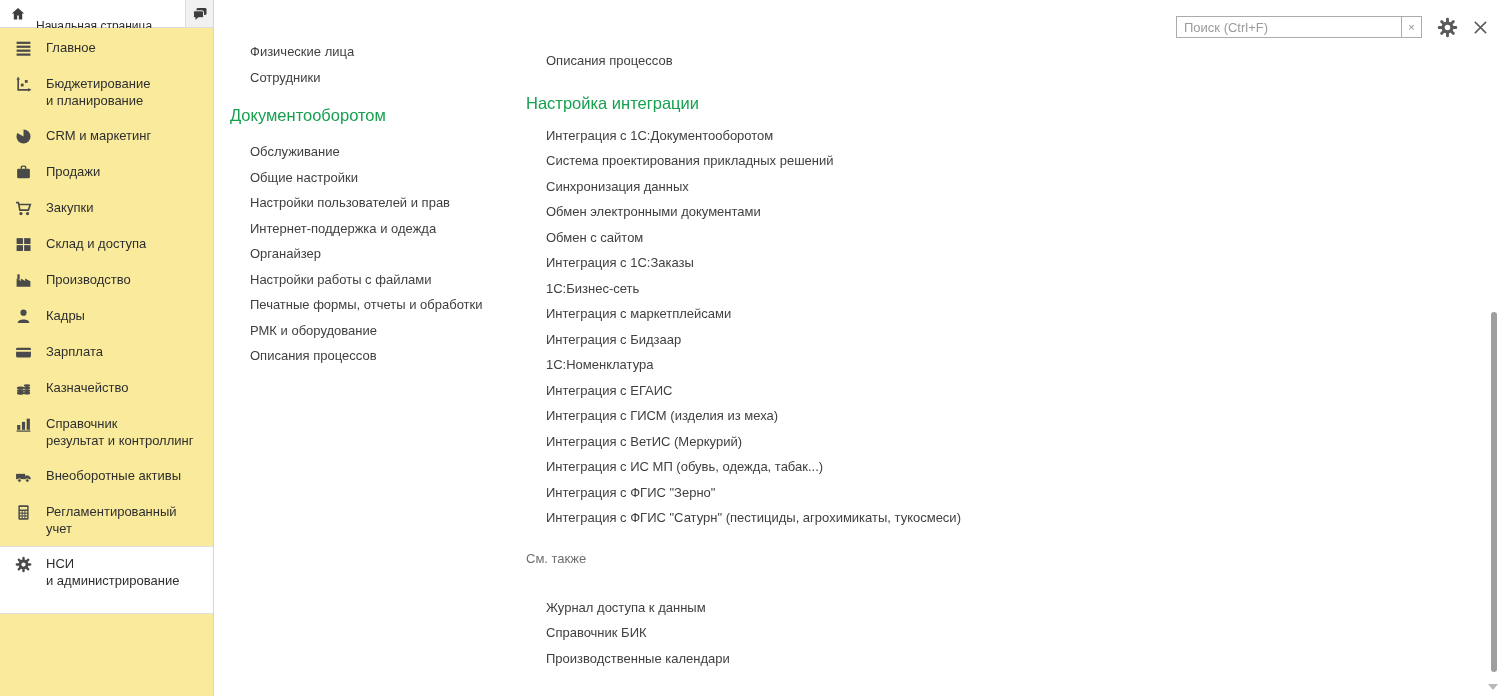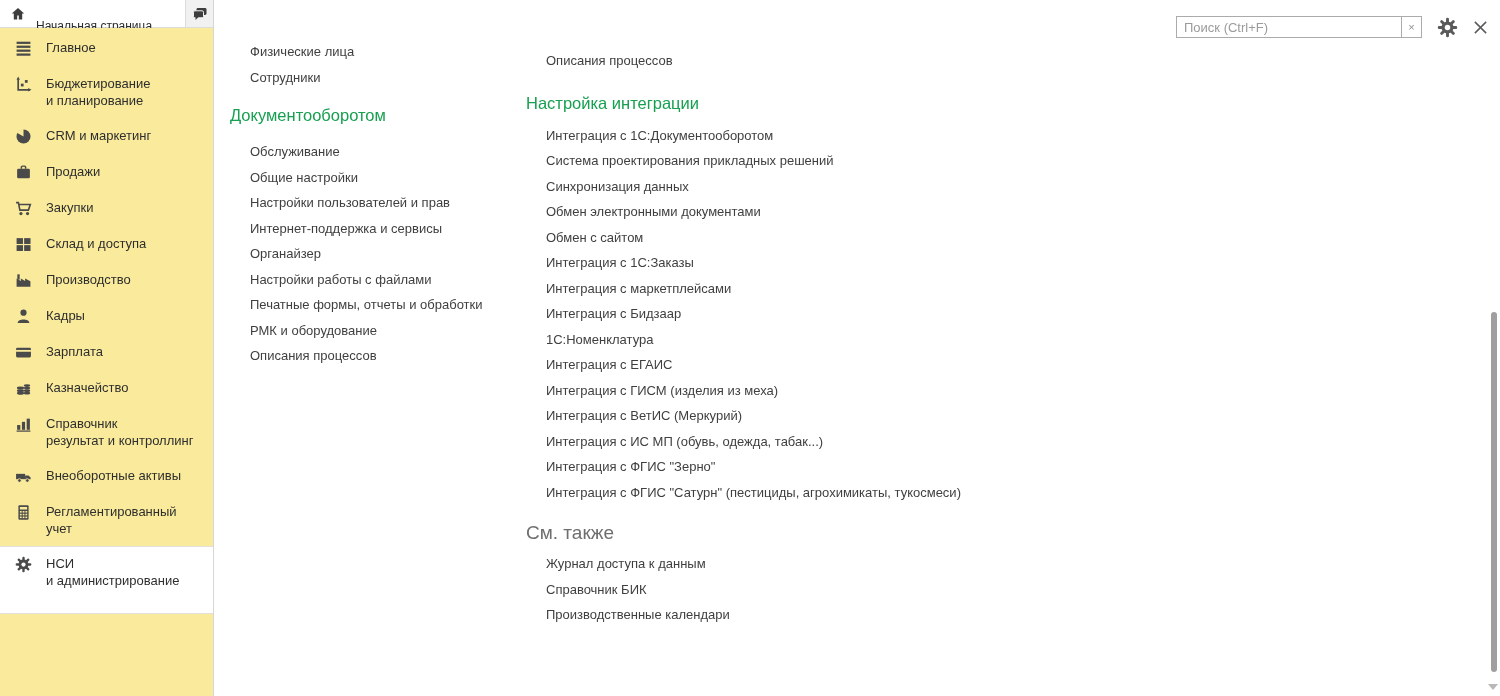--- a/index.html
+++ b/index.html
@@ -36,21 +36,21 @@
 
   
   .col { position:absolute; }
   .col1 { left:230px; top:39px; width:300px; }
   .col2 { left:526px; top:48px; width:950px; }
   .lnk { height:25.5px; display:flex; align-items:center; padding-left:20px;
          font-size:13px; color:#3f3f3f; cursor:pointer; white-space:nowrap; }
   .heading { font-size:16.5px; color:#16A050; display:flex; align-items:center; cursor:pointer; }
   .col1 .heading { margin:12px 0 10px; height:27px; }
   .col2 .heading { margin:16px 0 6px; height:27px; }
-  .see-also { font-size:19px; color:#6e6e6e; margin:16px 0 6px; height:24px; display:flex; align-items:center; }
+  .see-also { font-size:13px; color:#6e6e6e; margin:16px 0 24px; height:24px; display:flex; align-items:center; }
 
   
   .scroll-thumb { position:absolute; left:1491px; top:312px; width:6px; height:360px;
                   border-radius:3px; background:#9f9f9f; cursor:pointer; }
   .scroll-arrow { position:absolute; left:1488px; top:684px; width:0; height:0;
                   border-left:5px solid transparent; border-right:5px solid transparent;
                   border-top:6px solid #b8b8b8; cursor:pointer; }
 
   svg { display:block; }
 </style>
@@ -293,37 +293,38 @@
 
   </div>
 
   <div class="col col1">
     <div class="lnk">Физические лица</div>
     <div class="lnk">Сотрудники</div>
     <div class="heading">Документооборотом</div>
     <div class="lnk">Обслуживание</div>
     <div class="lnk">Общие настройки</div>
     <div class="lnk">Настройки пользователей и прав</div>
-    <div class="lnk">Интернет-поддержка и сервисы</div>
+    <div class="lnk">Интернет-поддержка и одежда</div>
     <div class="lnk">Органайзер</div>
     <div class="lnk">Настройки работы с файлами</div>
     <div class="lnk">Печатные формы, отчеты и обработки</div>
     <div class="lnk">РМК и оборудование</div>
     <div class="lnk">Описания процессов</div>
   </div>
 
   <div class="col col2">
     <div class="lnk">Описания процессов</div>
     <div class="heading">Настройка интеграции</div>
     <div class="lnk">Интеграция с 1С:Документооборотом</div>
     <div class="lnk">Система проектирования прикладных решений</div>
     <div class="lnk">Синхронизация данных</div>
     <div class="lnk">Обмен электронными документами</div>
     <div class="lnk">Обмен с сайтом</div>
     <div class="lnk">Интеграция с 1С:Заказы</div>
+    <div class="lnk">1С:Бизнес-сеть</div>
     <div class="lnk">Интеграция с маркетплейсами</div>
     <div class="lnk">Интеграция с Бидзаар</div>
     <div class="lnk">1С:Номенклатура</div>
     <div class="lnk">Интеграция с ЕГАИС</div>
     <div class="lnk">Интеграция с ГИСМ (изделия из меха)</div>
     <div class="lnk">Интеграция с ВетИС (Меркурий)</div>
     <div class="lnk">Интеграция с ИС МП (обувь, одежда, табак...)</div>
     <div class="lnk">Интеграция с ФГИС "Зерно"</div>
     <div class="lnk">Интеграция с ФГИС "Сатурн" (пестициды, агрохимикаты, тукосмеси)</div>
     <div class="see-also">См. также</div>

